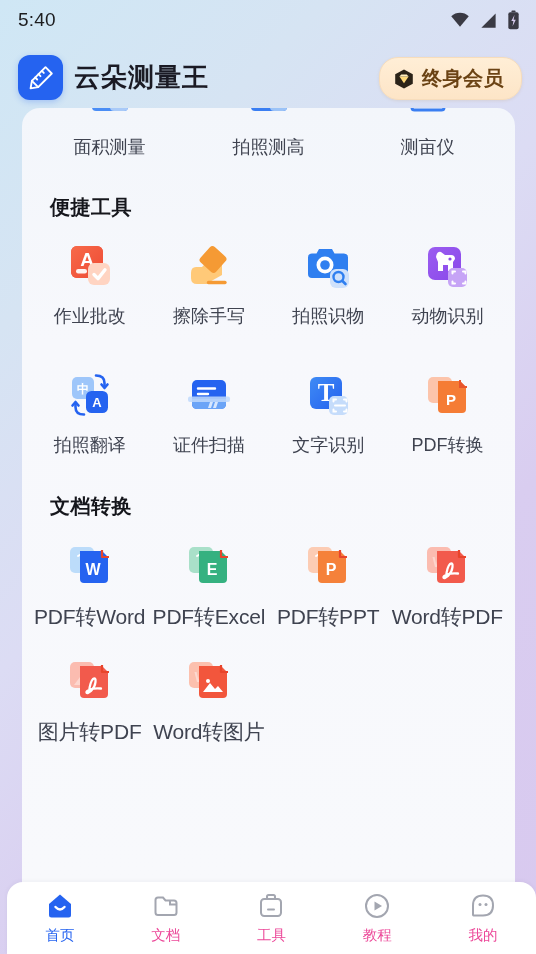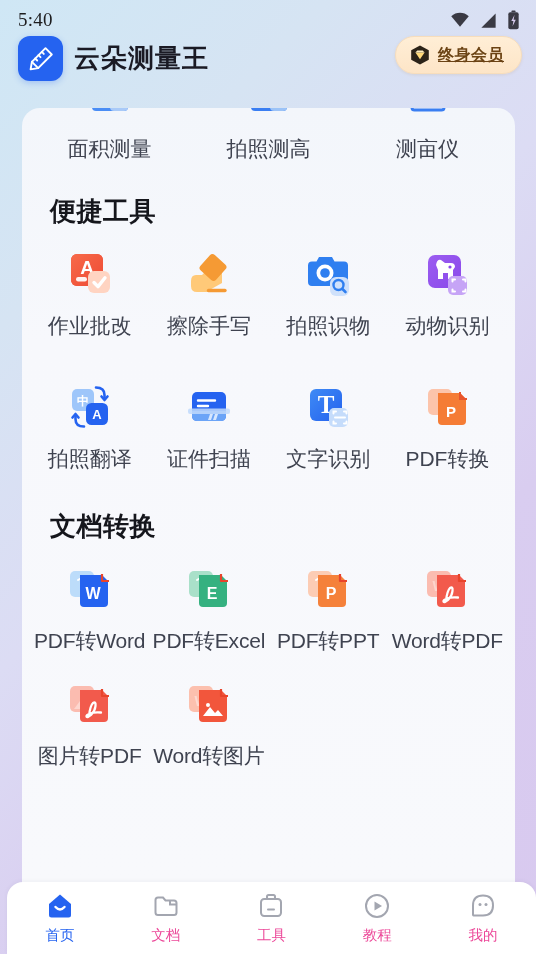--- a/index.html
+++ b/index.html
@@ -8,75 +8,75 @@
   }
   body{
     font-family:"Liberation Sans","DejaVu Sans",sans-serif;
     background:linear-gradient(135deg,#cfe7f5 0%,#d6e4f3 22%,#dcdcf4 45%,#d9cdf0 68%,#d8c9ef 100%);
     position:relative;
   }
   
   .statusbar{
     height:36px; display:flex; align-items:center;
     justify-content:space-between; padding:4px 16px 0 18px;
-    position:relative; z-index:5;font-family:Liberation Serif, serif;
+    position:relative; z-index:5;
   }
   .status-time{ font-size:19px; color:#1d1d1f; letter-spacing:.2px; }
   .status-icons{ display:flex; align-items:center; gap:9px; }
   .ic-wifi{ width:20px; height:20px; display:block; }
   .ic-sig{ width:19px; height:19px; display:block; }
   .ic-bat{ width:13px; height:20px; display:block; }
 
   
   .header{
-    height:64px; display:flex; align-items:flex-start;
+    height:64px; display:flex; align-items:flex-end;
     justify-content:space-between; padding:0 14px 0 18px;
     position:relative; z-index:5;
   }
   .brand{ display:flex; align-items:center; gap:11px; }
   .brand-logo{
     width:45px; height:45px; border-radius:12px;
     background:#2563f0; display:flex; align-items:center; justify-content:center;
     box-shadow:0 2px 6px rgba(37,99,240,.28);
   }
   .brand-title{
     font-size:26px; font-weight:bold; color:#1a1a24; letter-spacing:1px;
     font-family:"Liberation Sans","DejaVu Sans",sans-serif;
   }
   .vip-btn{
     display:flex; align-items:center; gap:7px;
     background:linear-gradient(180deg,#ffeed6 0%,#fde5c7 100%);
     border:1px solid #f7ddbc;
     border-radius:19px; padding:7px 17px 7px 13px;
     box-shadow:0 1px 3px rgba(180,130,60,.15);
   }
-  .vip-label{ font-size:16px; font-weight:bold; color:#6b4314; letter-spacing:.5px;text-decoration:underline; }
+  .vip-label{ font-size:20px; font-weight:bold; color:#6b4314; letter-spacing:.5px; }
 
   
   .card{
     position:absolute; left:22px; right:21px; top:108px; bottom:66px;
     background:linear-gradient(180deg,#f3f6fb 0%,#f7f8fc 30%,#f8f9fc 100%);
     border-radius:18px 18px 0 0;
     overflow:hidden;
   }
   .card-inner{ padding:0 8px; }
 
   
   .cut-row{
     display:flex; padding-top:0; height:72px;
   }
   .cut-cell{ flex:1; display:flex; flex-direction:column; align-items:center; }
   .cut-icon{ height:16px; width:56px; overflow:hidden; position:relative; }
   .cut-icon svg{ position:absolute; bottom:0; left:0; }
   .cell-label{
-    font-size:21px; color:#3f4350; margin-top:11px; white-space:nowrap;
+    font-size:18px; color:#3f4350; margin-top:11px; white-space:nowrap;
   }
 
   .section-title{
-    font-size:26px; font-weight:bold; color:#15161c;
+    font-size:20px; font-weight:bold; color:#15161c;
     padding:14px 0 0 20px; letter-spacing:.5px;
   }
   .grid{
     display:flex; flex-wrap:wrap; padding:18px 0 0 0;
   }
   .cell{
     width:25%; display:flex; flex-direction:column; align-items:center;
     margin-bottom:22px;
   }
   .cell-icon{ width:56px; height:56px; display:flex; align-items:center; justify-content:center; }

